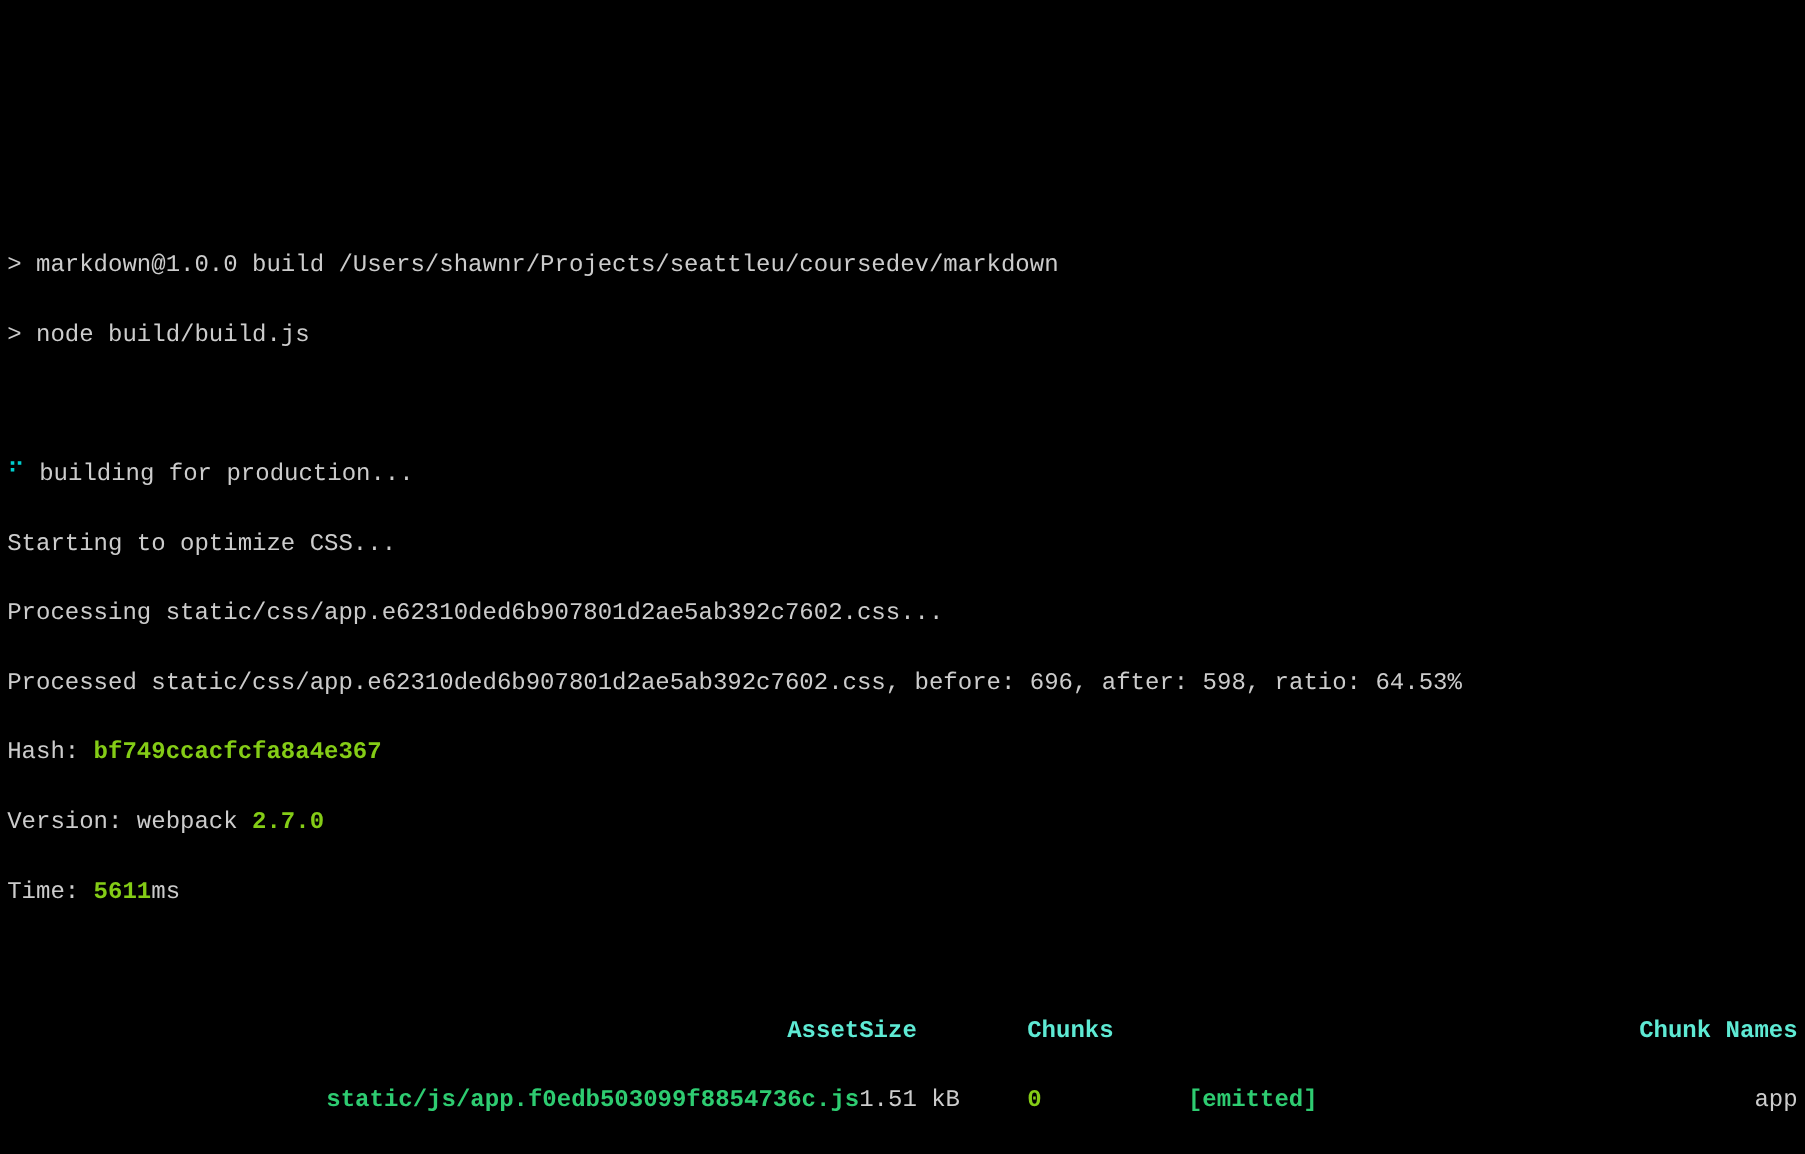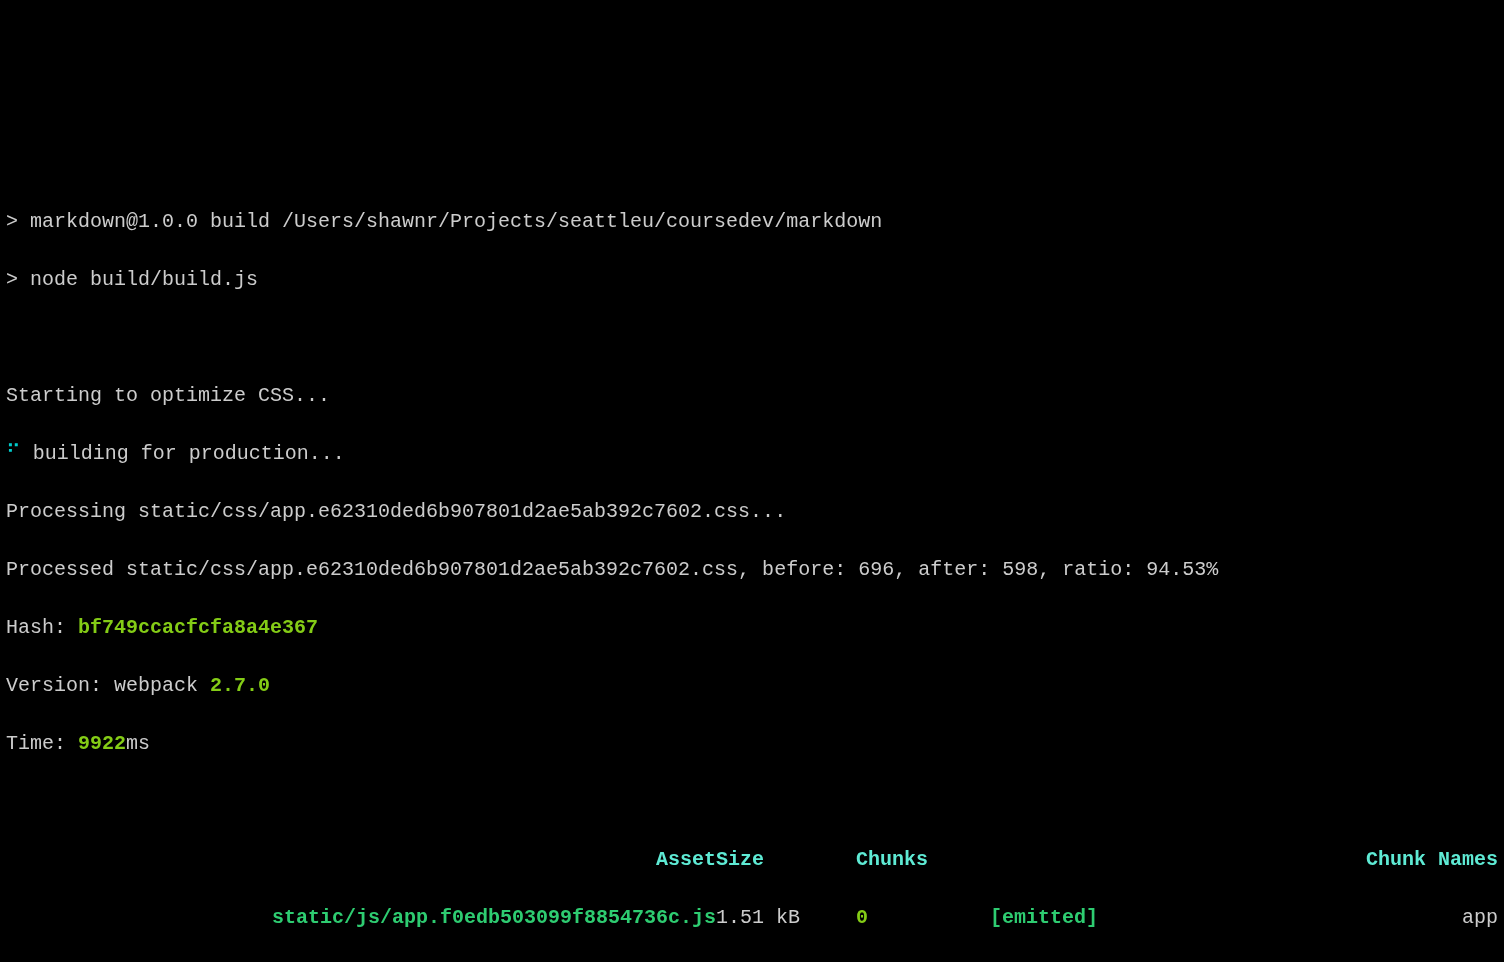--- a/index.html
+++ b/index.html
@@ -65,27 +65,27 @@
 </head>
 <body>
 
 
 
 <div>
 <div> </div>
 <div>&gt; markdown@1.0.0 build /Users/shawnr/Projects/seattleu/coursedev/markdown</div>
 <div>&gt; node build/build.js</div>
 <div> </div>
+<div><span class="spinner">⠋</span><span> building for production...</span></div>
 <div>Starting to optimize CSS...</div>
-<div><span class="spinner">⠋</span><span> building for production...</span></div>
 <div>Processing static/css/app.e62310ded6b907801d2ae5ab392c7602.css...</div>
-<div>Processed static/css/app.e62310ded6b907801d2ae5ab392c7602.css, before: 696, after: 598, ratio: 94.53%</div>
+<div>Processed static/css/app.e62310ded6b907801d2ae5ab392c7602.css, before: 696, after: 598, ratio: 64.53%</div>
 <div><span>Hash: </span><span class="bold">bf749ccacfcfa8a4e367</span></div>
 <div><span>Version: webpack </span><span class="bold">2.7.0</span></div>
-<div><span>Time: </span><span class="bold">9922</span><span>ms</span></div>
+<div><span>Time: </span><span class="bold">5611</span><span>ms</span></div>
 
 <div class="asset-table">
 <div class="row header-row">
 <span class="col-asset">Asset</span><span class="col-size">Size</span><span class="col-chunks">Chunks</span><span class="col-emitted"> </span><span class="col-names">Chunk Names</span>
 </div>
 <div id="table-rows"><div class="row"><span class="col-asset green-bold">static/js/app.f0edb503099f8854736c.js</span><span class="col-size">1.51 kB</span><span class="col-chunks bold">0</span><span class="col-emitted green-bold">[emitted]</span><span class="col-names">app</span></div></div>
 </div>
 
 
 

